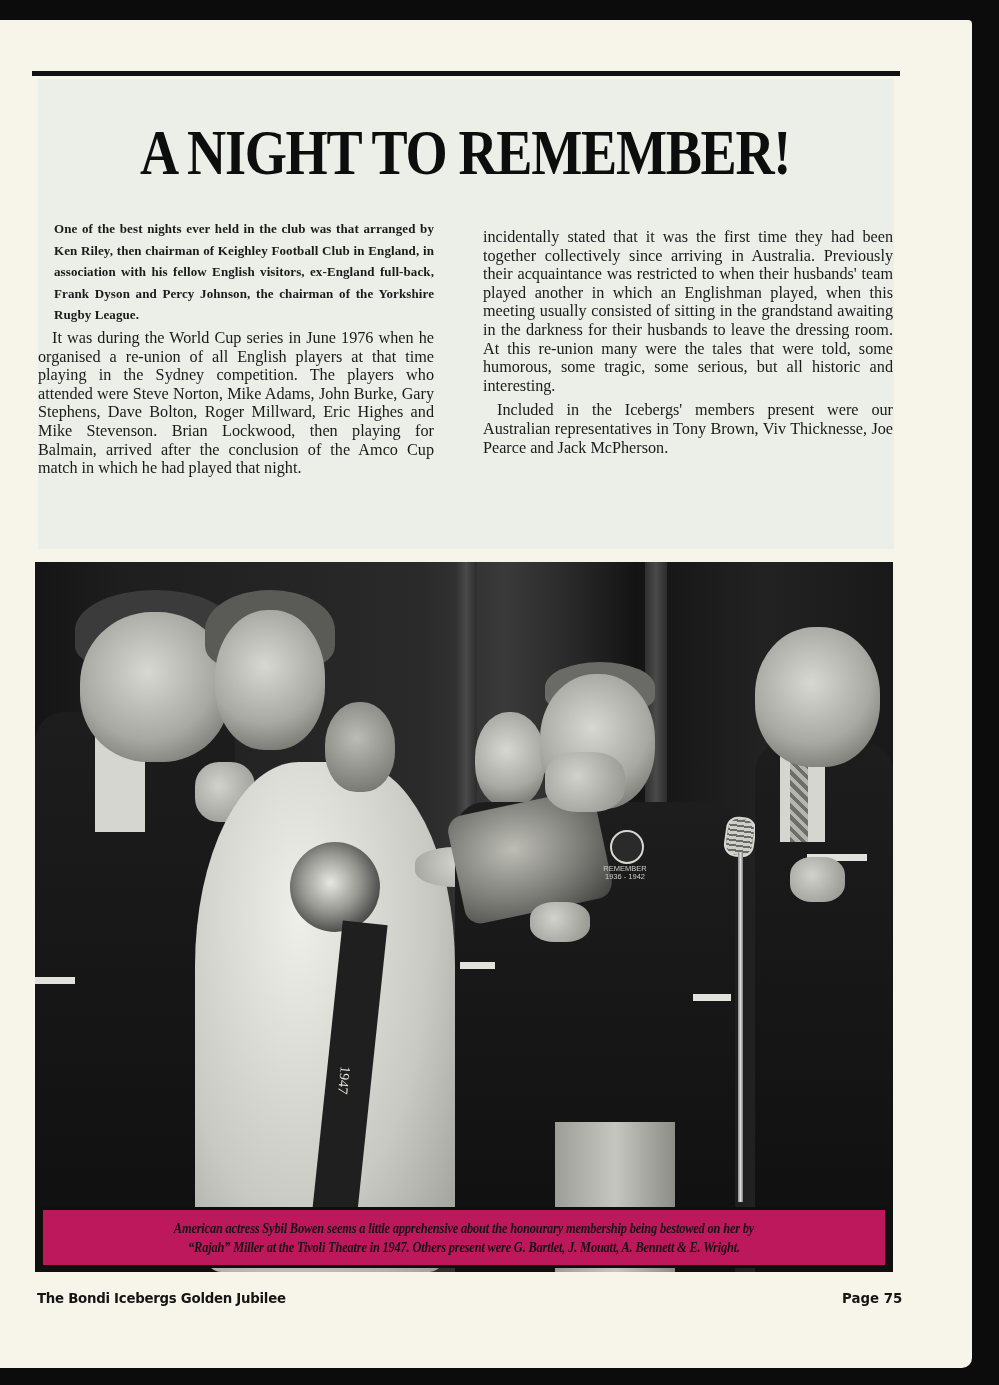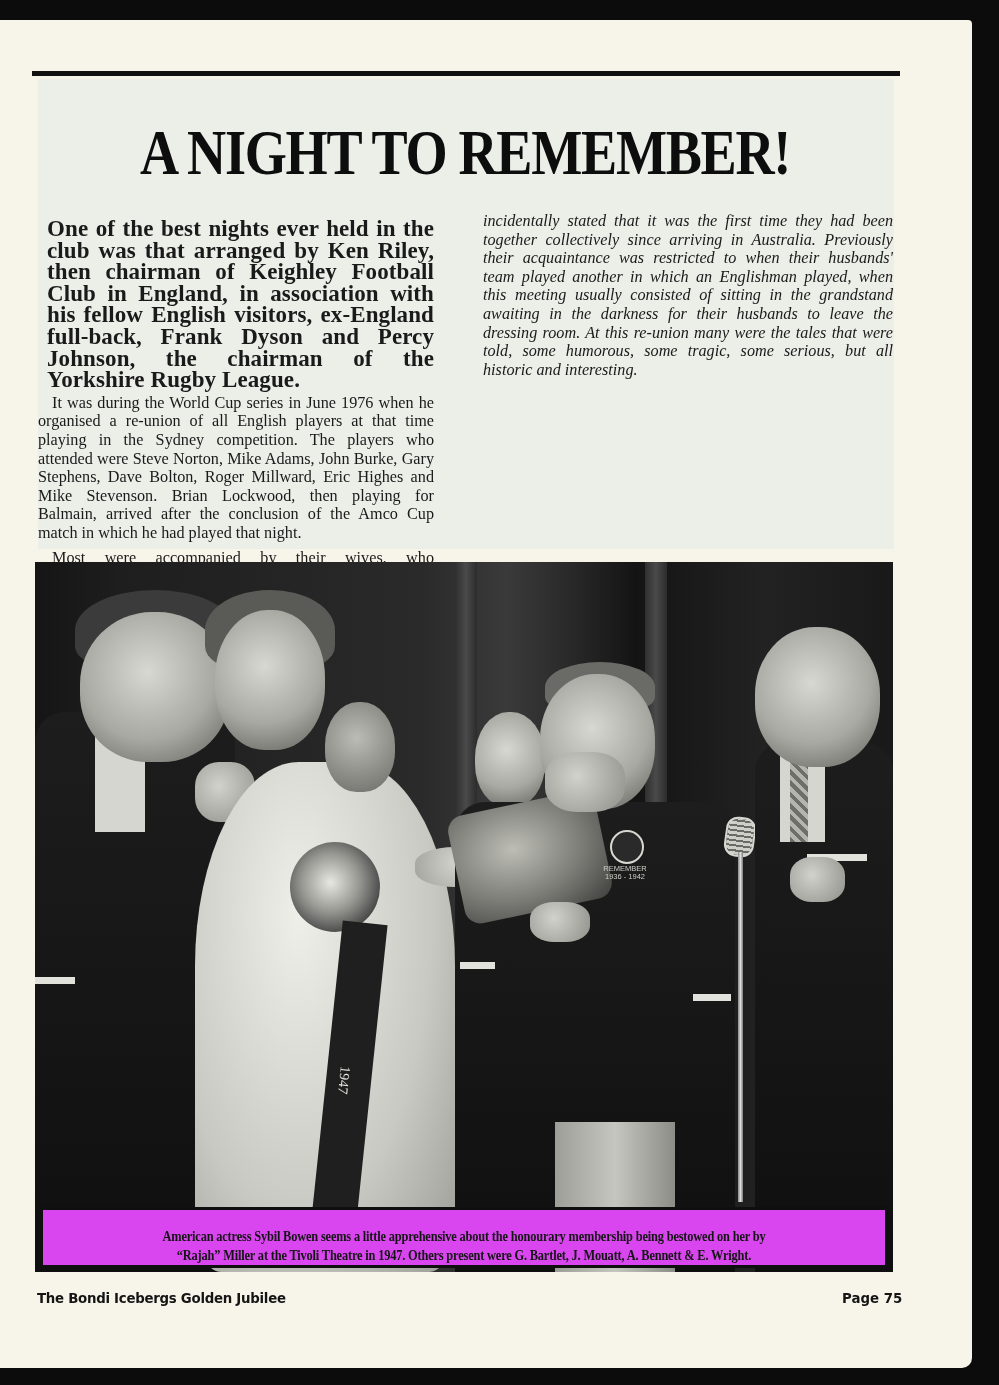--- a/index.html
+++ b/index.html
@@ -26,24 +26,24 @@
     position: absolute; left: 0; top: 117px; width: 930px; text-align: center;
     font-family: "Liberation Serif", serif; font-weight: bold;
     font-size: 63px; letter-spacing: -1.5px; color: #0d0d0d;
     transform: scaleX(0.86); transform-origin: 465px 0;
   }
   .col {
     position: absolute; color: #1a1a1a; font-size: 16.2px; line-height: 18.6px;
     text-align: justify;
   }
   .col-left { left: 38px; top: 218px; width: 396px; }
-  .col-right { left: 483px; top: 212px; width: 410px; font-style: italic; }
+  .col-right { left: 483px; top: 228px; width: 410px; }
   .lead {
-    font-weight: bold; font-size: 23px; line-height: 21.6px;
-    letter-spacing: 0.1px; margin: 0 0 3px 9px;
+    font-weight: bold; font-size: 13px; line-height: 21.6px;
+    letter-spacing: 0.1px; margin: 0 0 3px 16px;
   }
   .col p { margin: 0 0 6px 0; text-indent: 14px; }
   .col p.noindent { text-indent: 0; }
 
   .photo {
     position: absolute; left: 35px; top: 562px; width: 858px; height: 710px;
     background: #1b1b1b; overflow: hidden;
   }
   .bg-curtain {
     position: absolute; inset: 0;
@@ -73,22 +73,22 @@
     position: absolute; color: #cfcfc9; font-size: 7.5px; line-height: 8px;
     font-family: "Liberation Sans", sans-serif; text-align: center; width: 60px;
   }
   .mic-stand { position: absolute; width: 5px; background: linear-gradient(90deg,#888,#ddd,#777); }
   .mic-head { position: absolute; width: 26px; height: 36px; border-radius: 12px; background: repeating-linear-gradient(0deg,#cfcfc9 0 3px,#6a6a66 3px 5px); border: 2px solid #d8d8d2; transform: rotate(8deg); }
   .trousers { position: absolute; background: linear-gradient(90deg,#9e9e98,#c6c6c0,#8d8d88); }
   .tie { position: absolute; background: repeating-linear-gradient(45deg,#6f6f6a 0 4px,#b5b5af 4px 8px); }
 
   .caption-box {
     position: absolute; left: 40px; top: 1207px; width: 848px; height: 61px;
-    background: #d946ef; border: 3px solid #0f0f0f; box-sizing: border-box;
-    display: flex; align-items: flex-end; justify-content: center;
+    background: #be185d; border: 3px solid #0f0f0f; box-sizing: border-box;
+    display: flex; align-items: center; justify-content: center; font-style: italic;
   }
   .caption {
     font-family: "Liberation Serif", serif; font-weight: bold; font-size: 14.4px; line-height: 19px;
     text-align: center; color: #141414; letter-spacing: -0.2px;
     transform: scaleX(0.86); width: 960px; flex: none;
   }
   .footer-left {
     position: absolute; left: 37px; top: 1290px;
     font-family: "DejaVu Sans", sans-serif; font-weight: bold; font-size: 14.5px; color: #151515;
     letter-spacing: -0.3px; transform: scaleX(0.92); transform-origin: left top;
@@ -104,25 +104,25 @@
 
 <div class="page"></div>
 <div class="rule"></div>
 <div class="band"></div>
 
 <h1 class="title" style="margin:0;">A NIGHT TO REMEMBER!</h1>
 
 <div class="col col-left">
   <div class="lead">One of the best nights ever held in the club was that arranged by Ken Riley, then chairman of Keighley Football Club in England, in association with his fellow English visitors, ex-England full-back, Frank Dyson and Percy Johnson, the chairman of the Yorkshire Rugby League.</div>
   <p>It was during the World Cup series in June 1976 when he organised a re-union of all English players at that time playing in the Sydney competition. The players who attended were Steve Norton, Mike Adams, John Burke, Gary Stephens, Dave Bolton, Roger Millward, Eric Highes and Mike Stevenson. Brian Lockwood, then playing for Balmain, arrived after the conclusion of the Amco Cup match in which he had played that night.</p>
-  <p style="text-align-last: justify;">Most were accompanied by their wives, who</p>
 </div>
 
 <div class="col col-right">
   <p class="noindent">incidentally stated that it was the first time they had been together collectively since arriving in Australia. Previously their acquaintance was restricted to when their husbands' team played another in which an Englishman played, when this meeting usually consisted of sitting in the grandstand awaiting in the darkness for their husbands to leave the dressing room. At this re-union many were the tales that were told, some humorous, some tragic, some serious, but all historic and interesting.</p>
+  <p>Included in the Icebergs' members present were our Australian representatives in Tony Brown, Viv Thicknesse, Joe Pearce and Jack McPherson.</p>
 </div>
 
 <div class="photo">
   <div class="bg-curtain"></div>
   <div class="pillar" style="left:420px;"></div>
   <div class="pillar" style="left:610px;"></div>
 
   <div class="jacket" style="left:0px; top:150px; width:200px; height:560px;"></div>
   <div class="shirt" style="left:60px; top:160px; width:50px; height:110px;"></div>
   <div class="hair" style="left:40px; top:28px; width:160px; height:80px;"></div>

